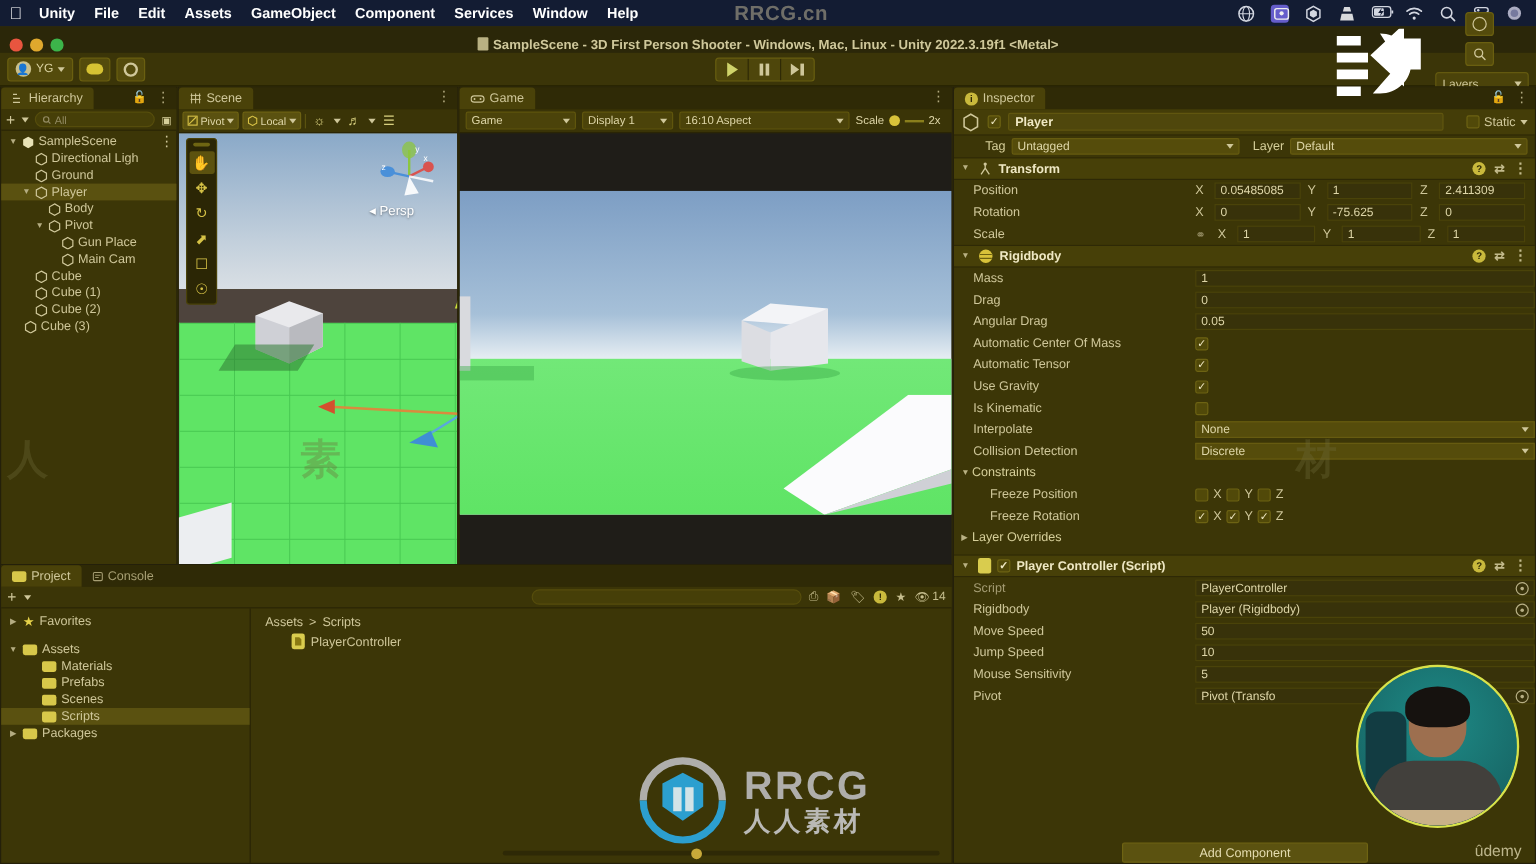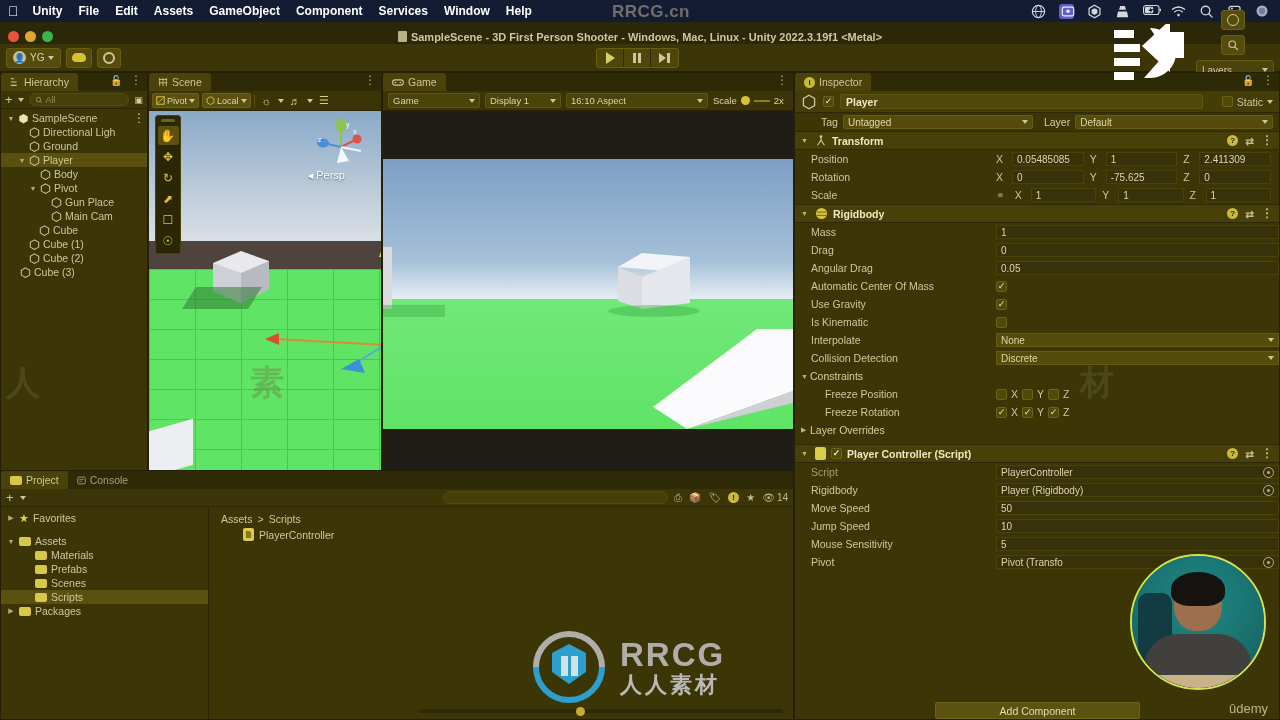--- a/index.html
+++ b/index.html
@@ -28,21 +28,21 @@
   .tray-hl { background:#6c63d8; border-radius:3px; padding:1px 2px; }
   .rrcg-top {
     position:absolute; right:590px; top:2px; font-size:17px; font-weight:bold;
     color:#8e8a7a; letter-spacing:.5px; opacity:.75;
   }
 
   
   .titlebar {
     position:absolute; left:0; top:22px; width:1280px; height:32px;
     background:#2b2709; display:flex; align-items:center;
-    border-bottom:3px solid #ec4899;
+    border-bottom:1px solid #ec4899;
   }
   .traffic { display:flex; gap:6px; padding-left:8px; }
   .dot { width:11px; height:11px; border-radius:50%; }
   .dot.r{background:#e8553f;} .dot.y{background:#dfa82d;} .dot.g{background:#3cb44a;}
   .title-txt {
     position:absolute; left:0; right:0; text-align:center; font-size:11px;
     font-weight:bold; color:#cfc89b; white-space:nowrap;
   }
   .title-txt .ficon{ display:inline-block; width:9px; height:11px; background:#b9b183;
     border-radius:1px; margin-right:4px; vertical-align:-1px; }
@@ -480,21 +480,21 @@
           </svg>
           <span>Gun Place</span>
         </div>
         <div class="trow" style="padding-left: 39px;">
           <span class="tw"></span>
           <svg class="cube-ico" viewBox="0 0 12 12">
             <path d="M6 1l4.6 2.6v5.2L6 11.4 1.4 8.8V3.6z" fill="none" stroke="#cfc79a" stroke-width="1.1"></path>
           </svg>
           <span>Main Cam</span>
         </div>
-        <div class="trow" style="padding-left: 27px;">
+        <div class="trow" style="padding-left: 17px;">
           <span class="tw"></span>
           <svg class="cube-ico" viewBox="0 0 12 12">
             <path d="M6 1l4.6 2.6v5.2L6 11.4 1.4 8.8V3.6z" fill="none" stroke="#cfc79a" stroke-width="1.1"></path>
           </svg>
           <span>Cube</span>
         </div>
         <div class="trow" style="padding-left: 17px;">
           <span class="tw"></span>
           <svg class="cube-ico" viewBox="0 0 12 12">
             <path d="M6 1l4.6 2.6v5.2L6 11.4 1.4 8.8V3.6z" fill="none" stroke="#cfc79a" stroke-width="1.1"></path>
@@ -866,20 +866,24 @@
         </div>
         <div class="prow">
           <span class="plabel">Angular Drag</span>
           <span class="pfield">0.05</span>
         </div>
         <div class="prow">
           <span class="plabel">Automatic Center Of Mass</span>
           <span class="cb checked"></span>
         </div>
         <div class="prow">
+          <span class="plabel">Automatic Tensor</span>
+          <span class="cb checked"></span>
+        </div>
+        <div class="prow">
           <span class="plabel">Use Gravity</span>
           <span class="cb checked"></span>
         </div>
         <div class="prow">
           <span class="plabel">Is Kinematic</span>
           <span class="cb"></span>
         </div>
         <div class="prow">
           <span class="plabel">Interpolate</span>
           <span class="pfield dd2">None<span class="caret"></span></span>

